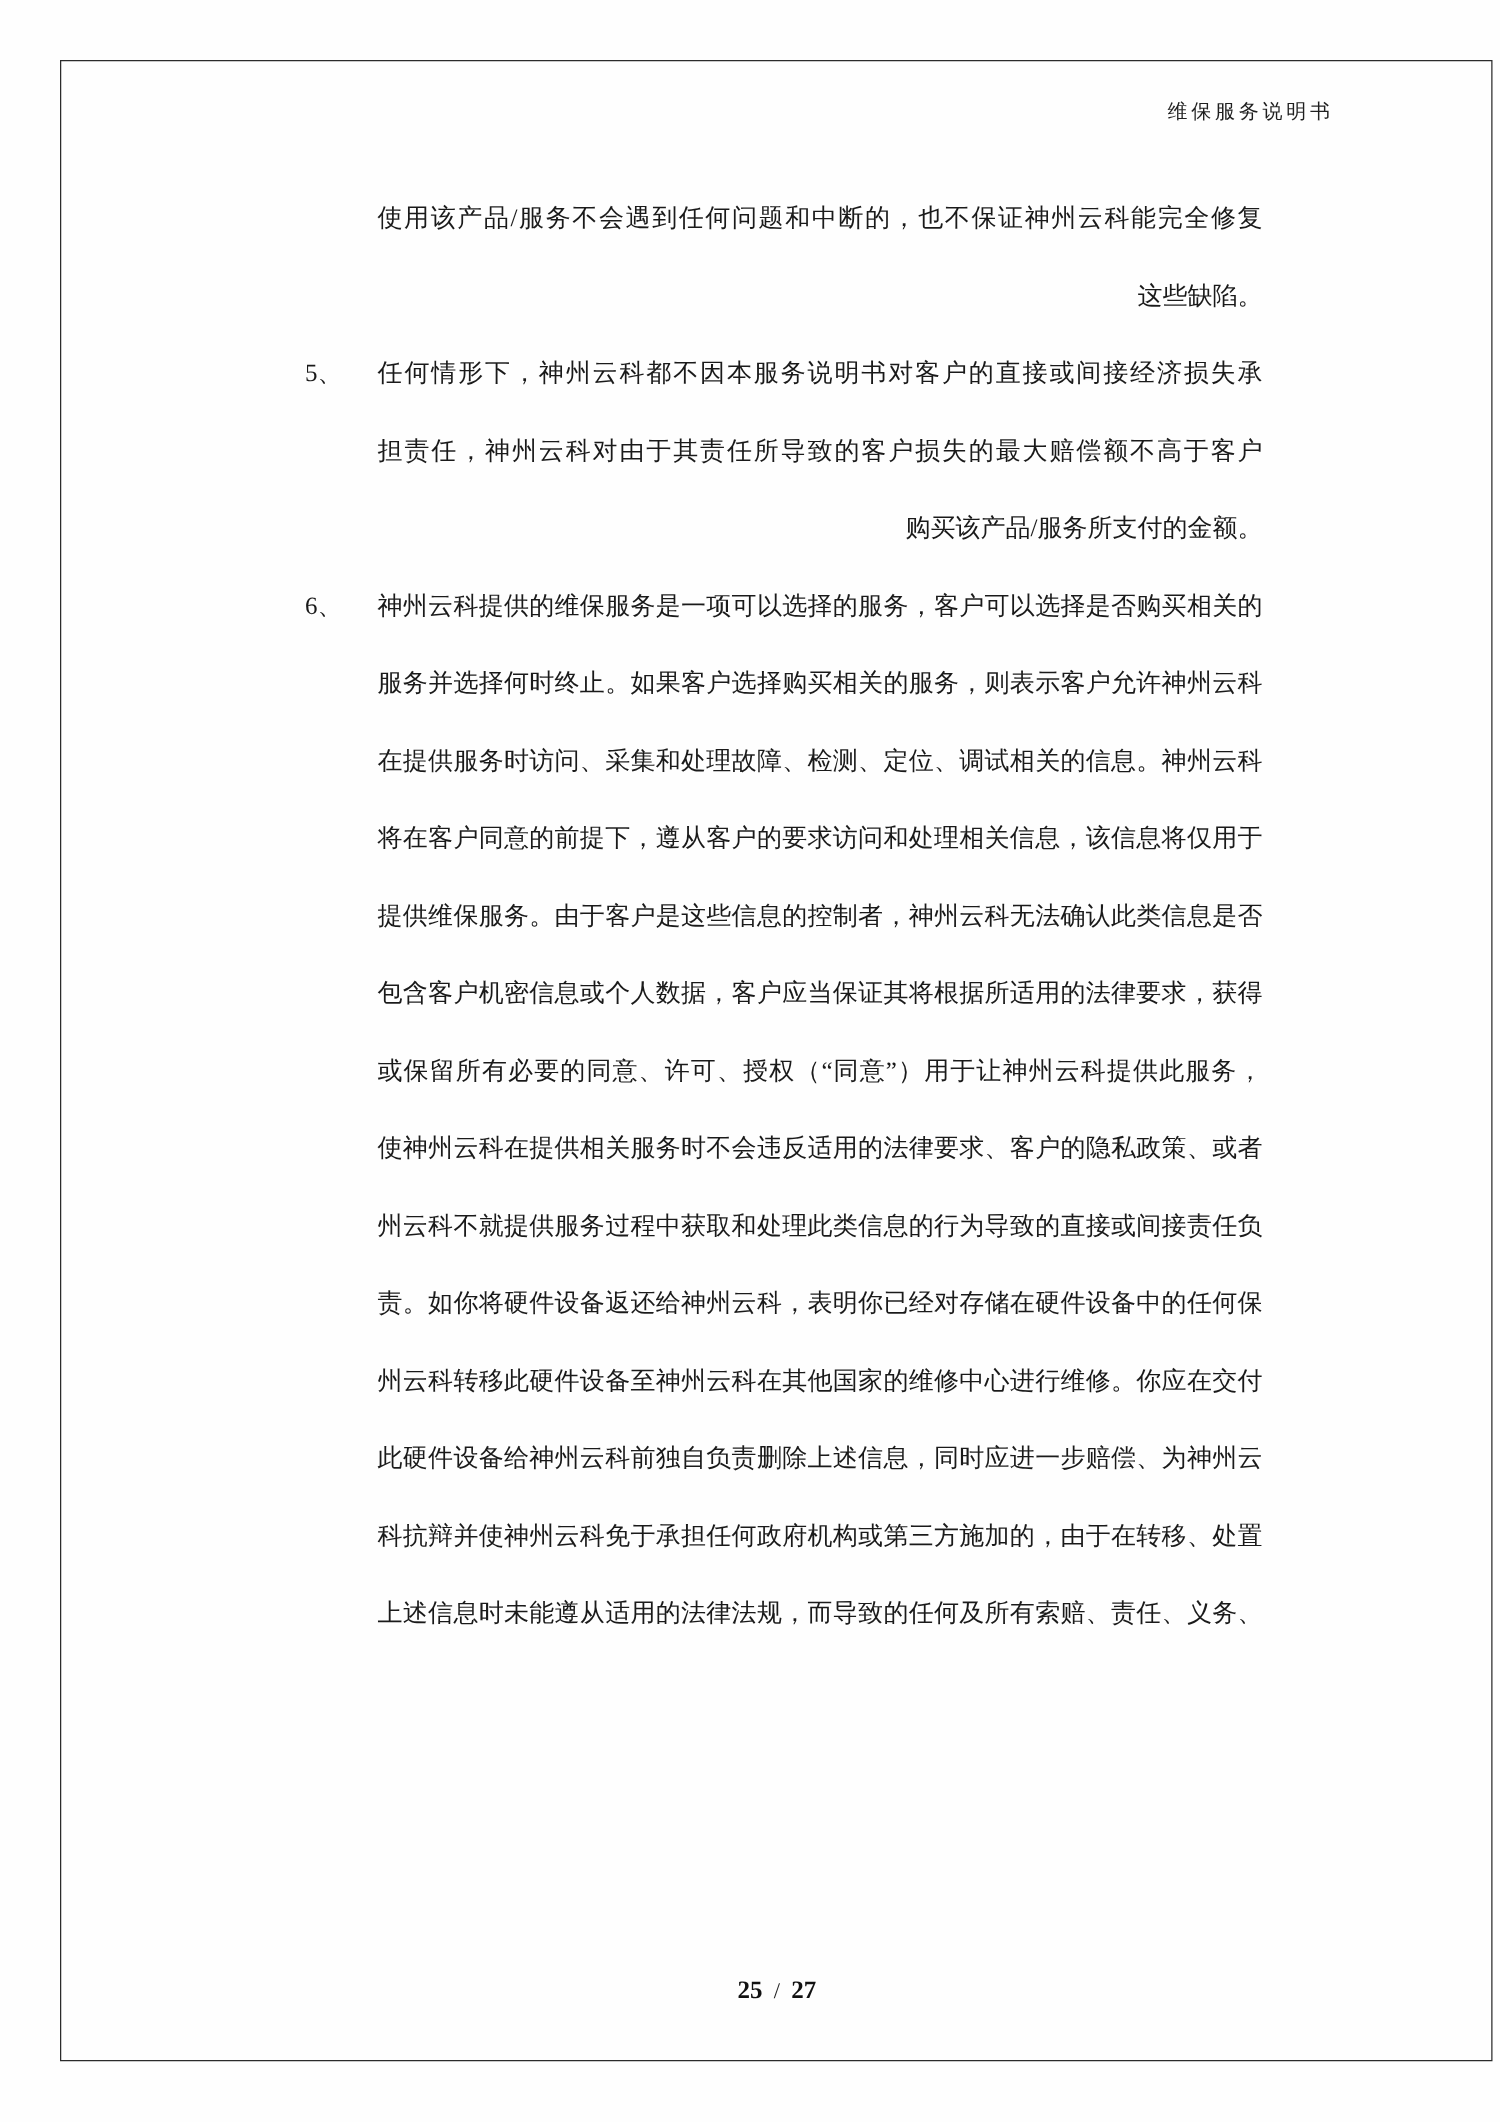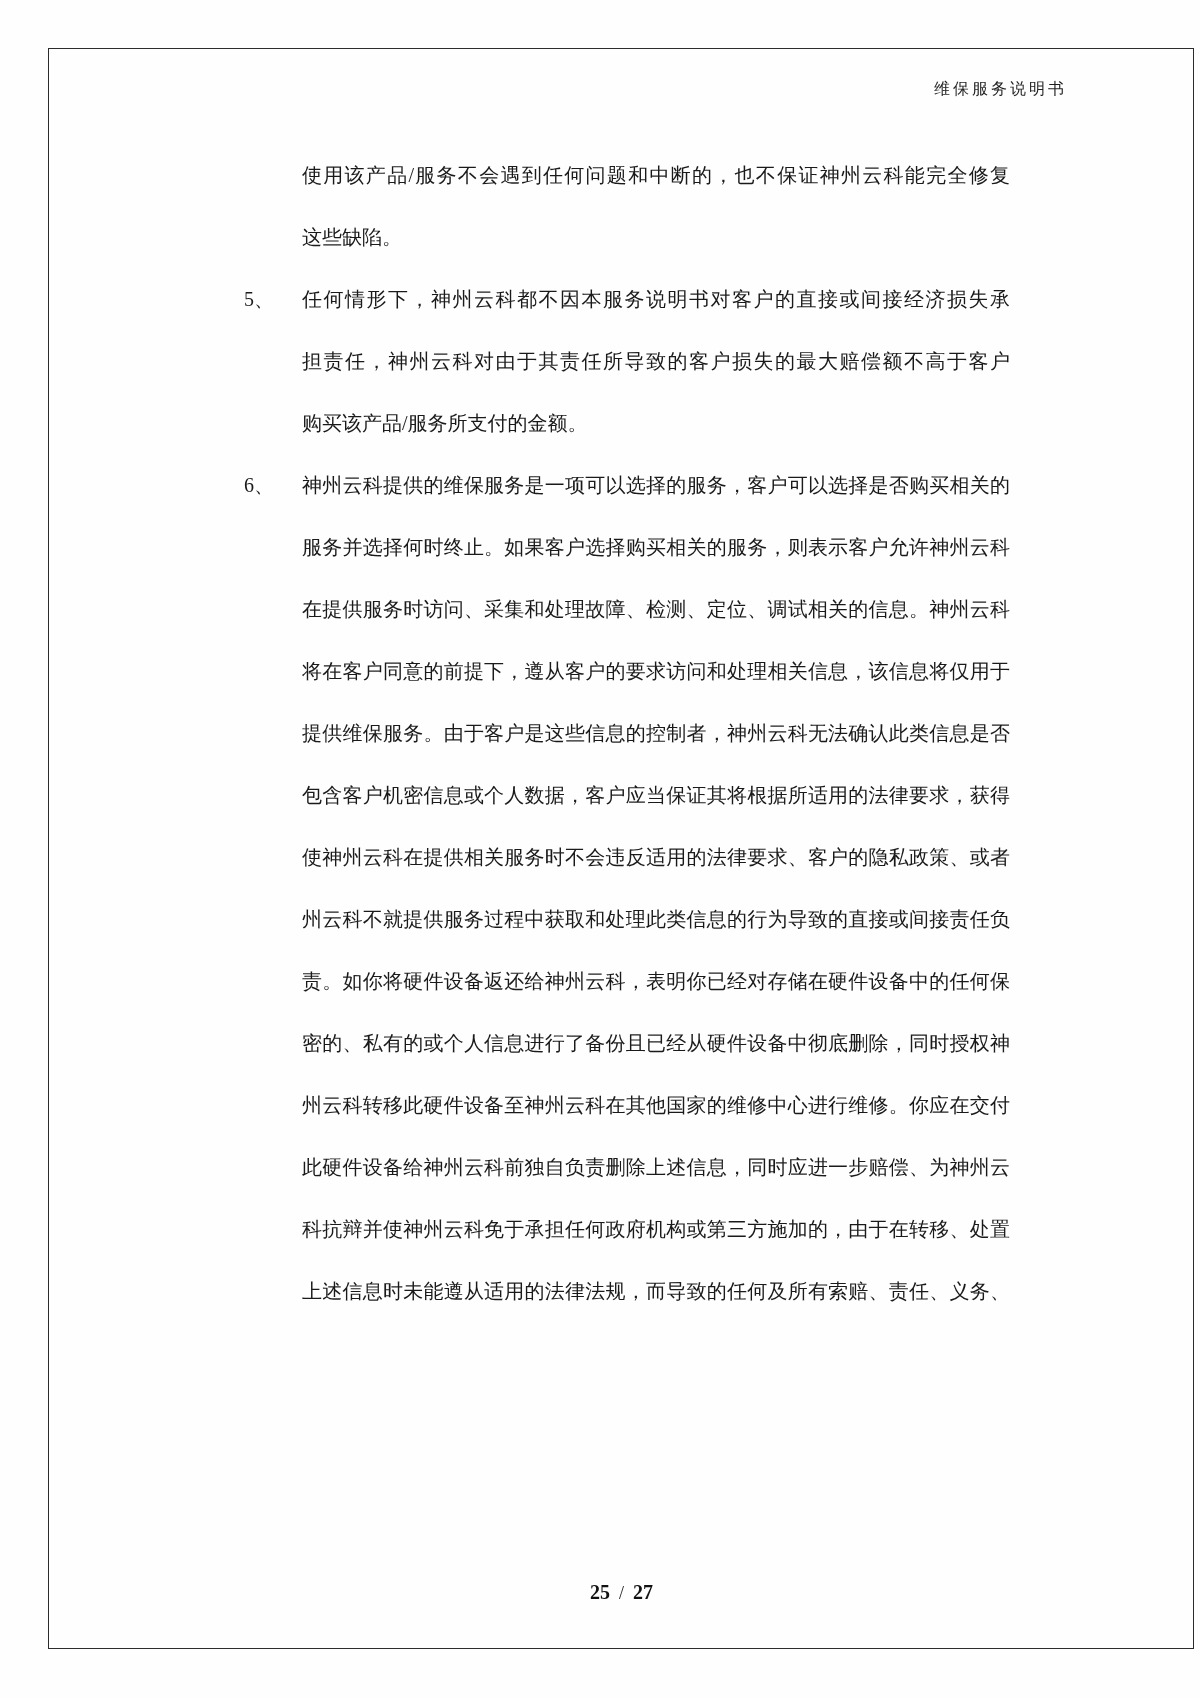--- a/index.html
+++ b/index.html
@@ -64,21 +64,21 @@
     overflow: visible;
   }
   .line.fill {
     white-space: normal;
     text-align: justify;
     text-align-last: justify;
     text-justify: inter-character;
     word-break: break-all;
   }
   .line.last {
-    text-align: left;
+    text-align: right;
   }
   .footer {
     position: absolute;
     left: 0;
     right: 0;
     top: 1578px;
     height: 28px;
     line-height: 28px;
     text-align: center;
     font-family: "Liberation Serif", serif;
@@ -117,24 +117,24 @@
         <div class="line last">购买该产品/服务所支付的金额。</div>
       </div>
       <div class="para">
         <div class="marker">6、</div>
         <div class="line fill">神州云科提供的维保服务是一项可以选择的服务，客户可以选择是否购买相关的</div>
         <div class="line fill">服务并选择何时终止。如果客户选择购买相关的服务，则表示客户允许神州云科</div>
         <div class="line fill">在提供服务时访问、采集和处理故障、检测、定位、调试相关的信息。神州云科</div>
         <div class="line fill">将在客户同意的前提下，遵从客户的要求访问和处理相关信息，该信息将仅用于</div>
         <div class="line fill">提供维保服务。由于客户是这些信息的控制者，神州云科无法确认此类信息是否</div>
         <div class="line fill">包含客户机密信息或个人数据，客户应当保证其将根据所适用的法律要求，获得</div>
+        <div class="line fill">或保留所有必要的同意、许可、授权（“同意”）用于让神州云科提供此服务，</div>
         <div class="line fill">使神州云科在提供相关服务时不会违反适用的法律要求、客户的隐私政策、或者</div>
         <div class="line fill">州云科不就提供服务过程中获取和处理此类信息的行为导致的直接或间接责任负</div>
         <div class="line fill">责。如你将硬件设备返还给神州云科，表明你已经对存储在硬件设备中的任何保</div>
-        <div class="line fill">密的、私有的或个人信息进行了备份且已经从硬件设备中彻底删除，同时授权神</div>
         <div class="line fill">州云科转移此硬件设备至神州云科在其他国家的维修中心进行维修。你应在交付</div>
         <div class="line fill">此硬件设备给神州云科前独自负责删除上述信息，同时应进一步赔偿、为神州云</div>
         <div class="line fill">科抗辩并使神州云科免于承担任何政府机构或第三方施加的，由于在转移、处置</div>
         <div class="line fill">上述信息时未能遵从适用的法律法规，而导致的任何及所有索赔、责任、义务、</div>
       </div>
     </div>
 
   <div class="footer">
     <span class="num">25</span><span class="sep">/</span><span class="num">27</span>
   </div>

